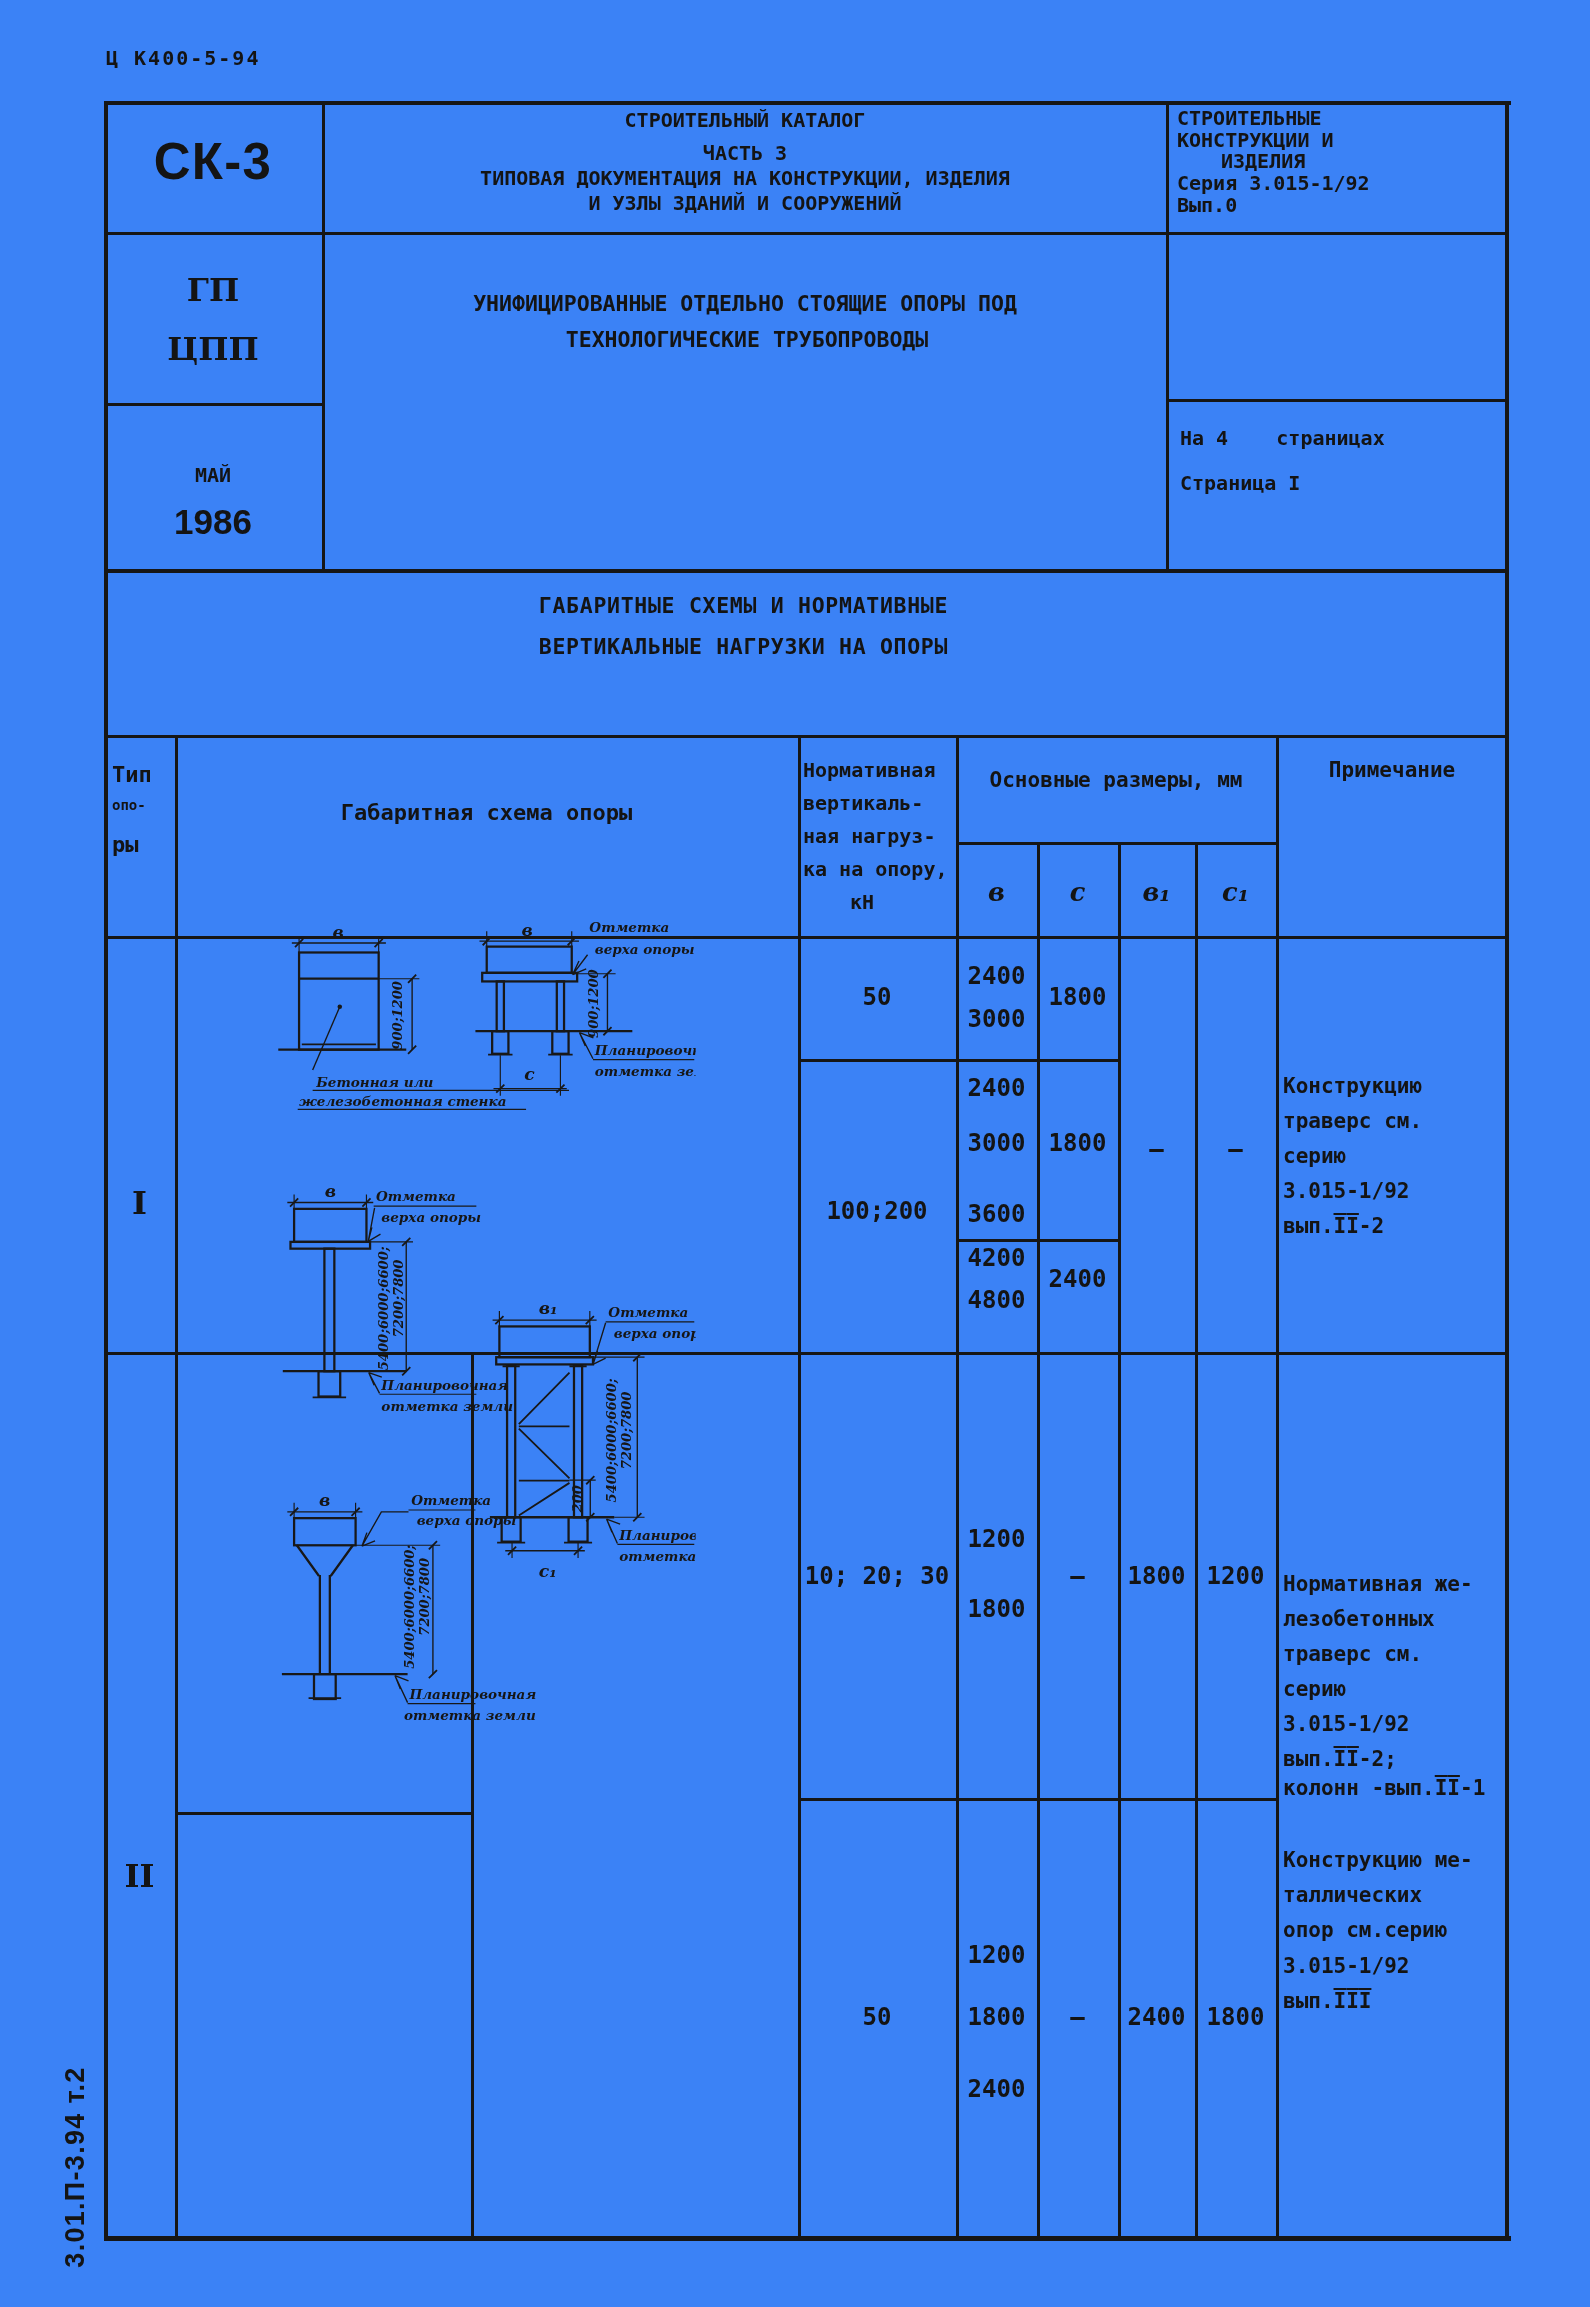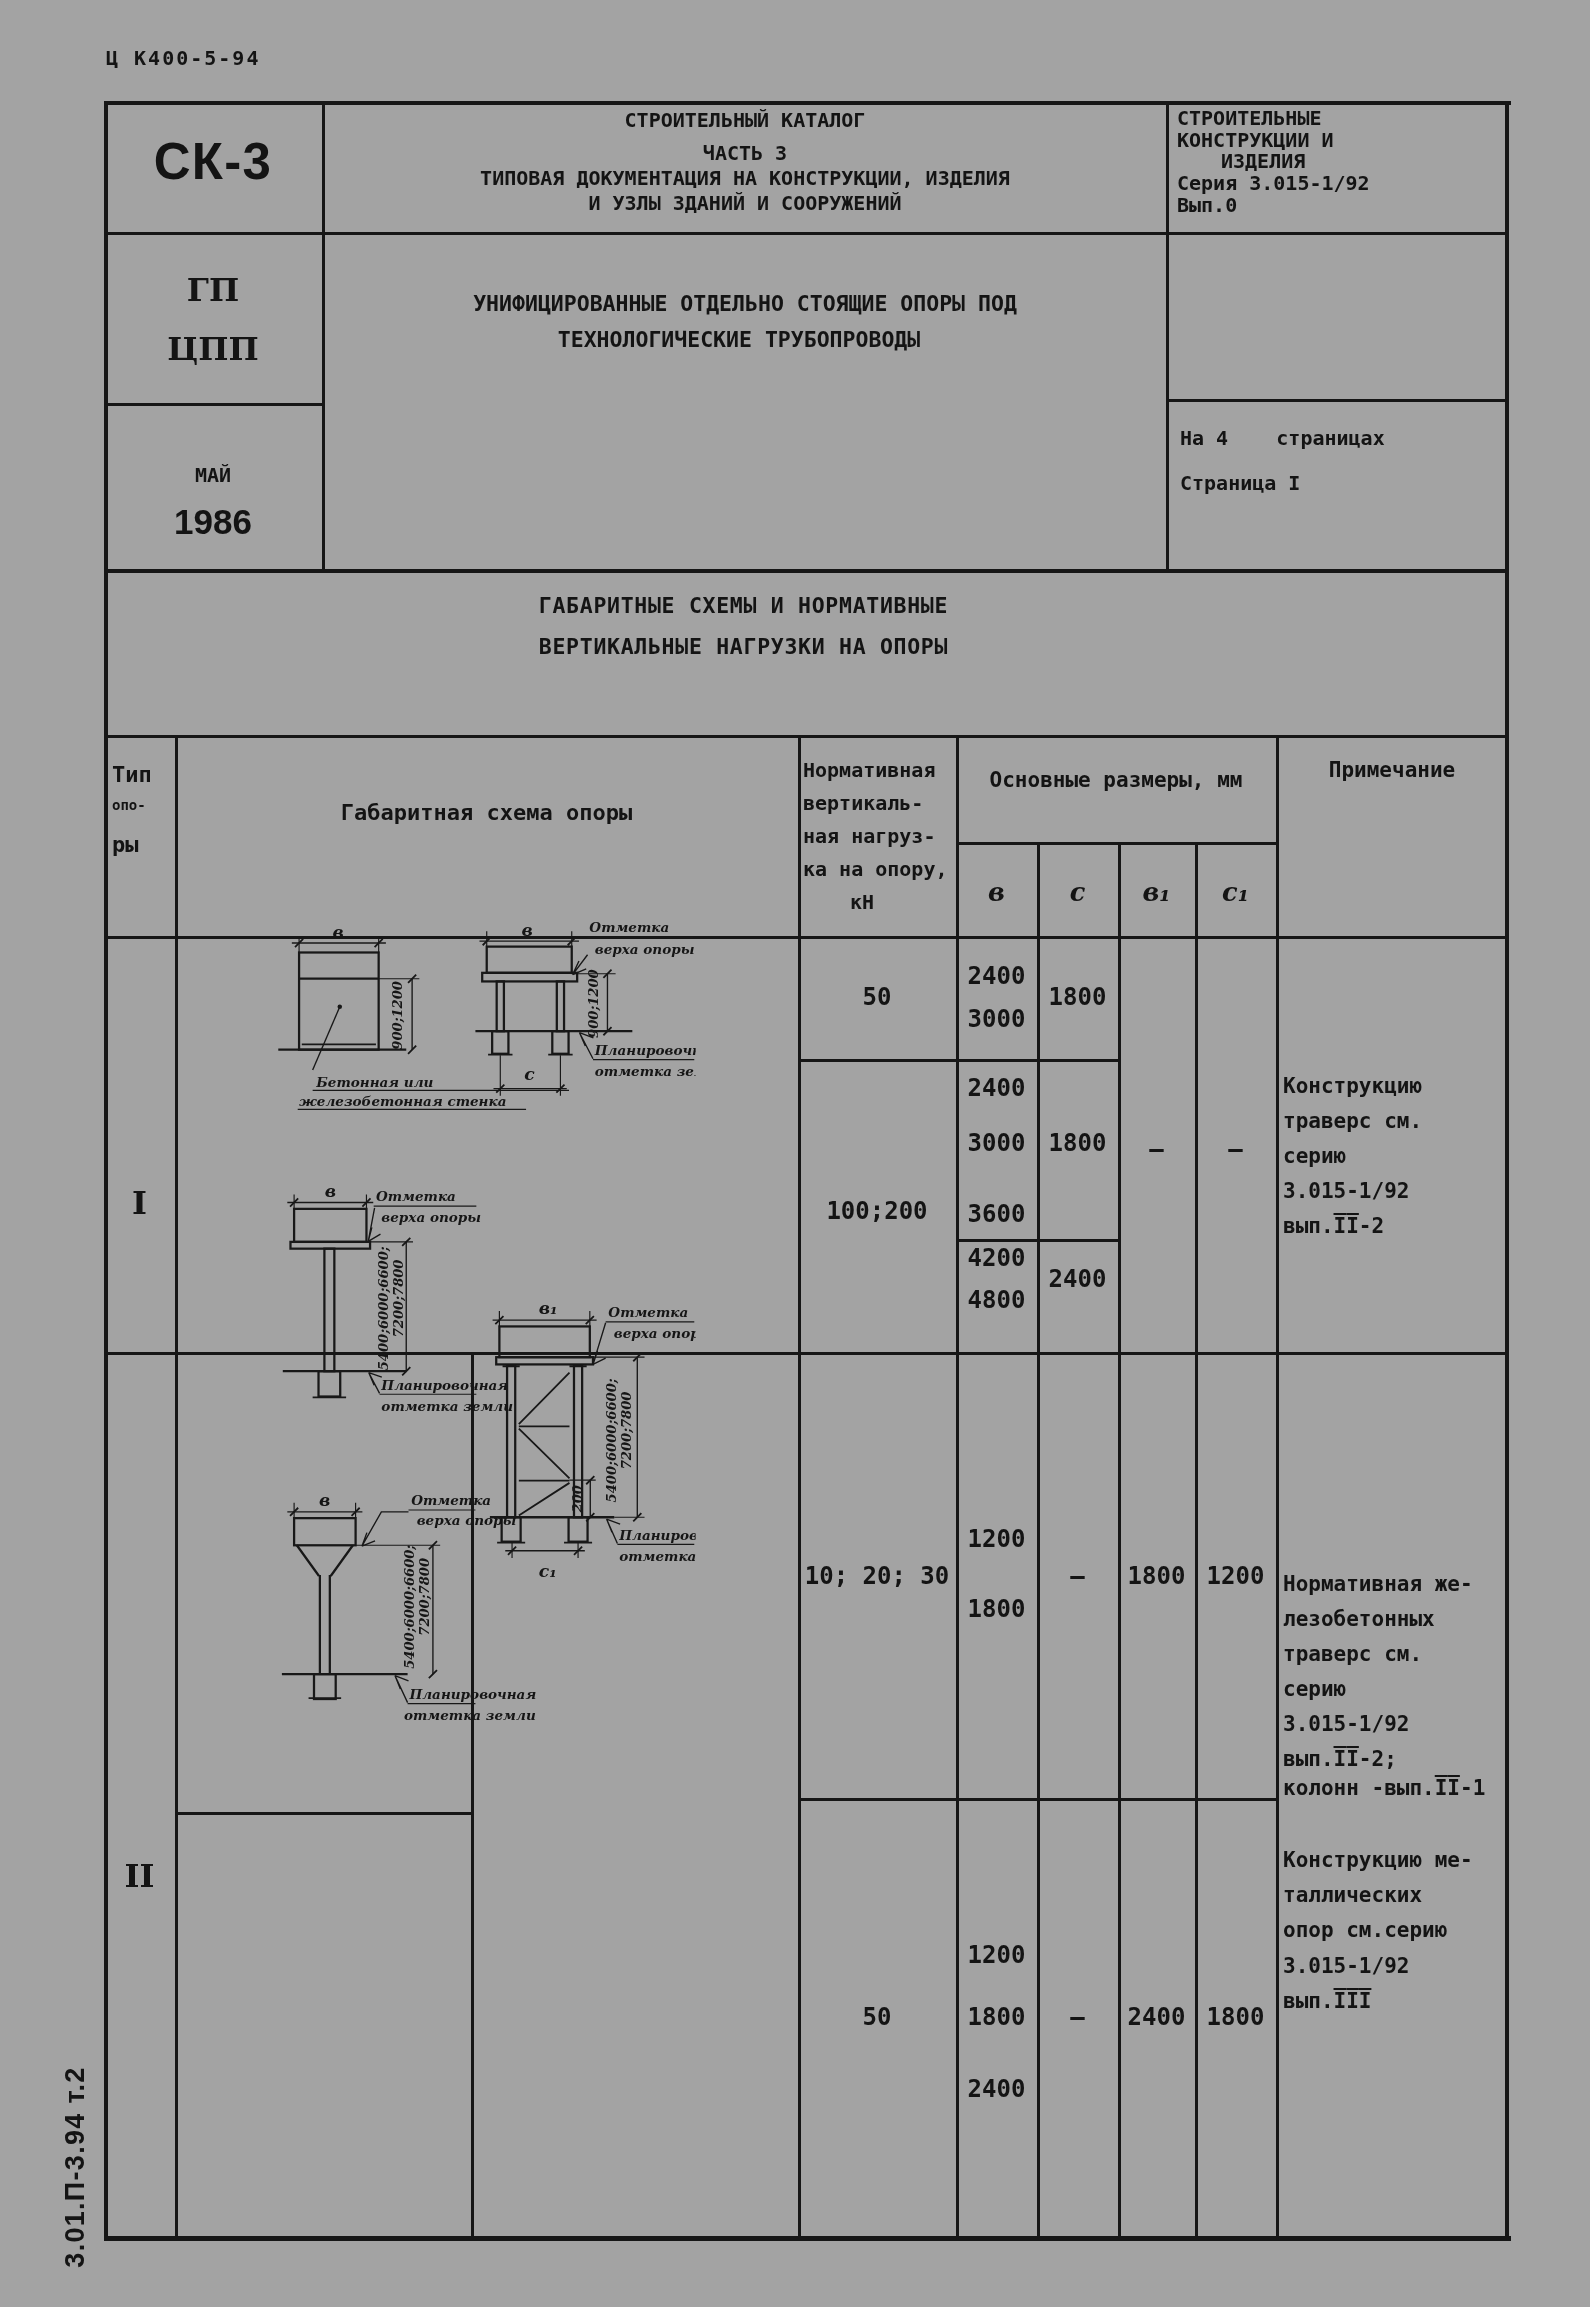--- a/index.html
+++ b/index.html
@@ -1,16 +1,16 @@
 <!DOCTYPE html>
 <html style="font-size:10.8px"><head>
 <meta charset="utf-8">
 <style>
   html,body{margin:0;padding:0;background:#e8e8e4;}
-  .page{position:relative;width:1591px;height:2307px;background:#a3a3a3;overflow:hidden;
+  .page{position:relative;width:1591px;height:2307px;background:#3b82f6;overflow:hidden;
         font-family:"DejaVu Sans Mono",monospace;color:#141414;text-decoration:underline;}
   .hl,.vl{position:absolute;background:#161616;}
   .t{position:absolute;white-space:pre;}
   .mono{font-family:"DejaVu Sans Mono",monospace;}
   .sans{font-family:"Liberation Sans",sans-serif;}
   .serif{font-family:"DejaVu Serif","DejaVu Sans",serif;}
   .b{font-weight:700;}
   .ctr{text-align:center;}
   svg .s5{stroke:#181818;stroke-width:5;fill:none;}
   svg .s4{stroke:#181818;stroke-width:4;fill:none;}
@@ -68,21 +68,21 @@
   <div class="t mono b" style="left:1177px;top:106px;font-size:20px;">СТРОИТЕЛЬНЫЕ</div>
   <div class="t mono b" style="left:1177px;top:128px;font-size:20px;">КОНСТРУКЦИИ И</div>
   <div class="t mono b" style="left:1177px;top:149px;font-size:20px;margin-left:44px;">ИЗДЕЛИЯ</div>
   <div class="t mono b" style="left:1177px;top:171px;font-size:20px;">Серия 3.015-1/92</div>
   <div class="t mono b" style="left:1177px;top:193px;font-size:20px;">Вып.0</div>
 
   <div class="t serif b ctr" style="left:104px;top:271px;width:218px;font-size:32px;">ГП</div>
   <div class="t serif b ctr" style="left:104px;top:330px;width:218px;font-size:32px;">ЦПП</div>
 
   <div class="t mono b ctr" style="left:325px;top:291px;width:840px;font-size:21.5px;">УНИФИЦИРОВАННЫЕ ОТДЕЛЬНО СТОЯЩИЕ ОПОРЫ ПОД</div>
-  <div class="t mono b ctr" style="left:325px;top:327px;width:828px;font-size:21.5px;">ТЕХНОЛОГИЧЕСКИЕ ТРУБОПРОВОДЫ</div>
+  <div class="t mono b ctr" style="left:333px;top:327px;width:828px;font-size:21.5px;">ТЕХНОЛОГИЧЕСКИЕ ТРУБОПРОВОДЫ</div>
 
   <div class="t mono b ctr" style="left:104px;top:463px;width:218px;font-size:20px;">МАЙ</div>
   <div class="t sans b ctr" style="left:104px;top:502px;width:218px;font-size:35px;">1986</div>
 
   <div class="t mono b" style="left:1180px;top:426px;font-size:20px;">На 4    страницах</div>
   <div class="t mono b" style="left:1180px;top:471px;font-size:20px;">Страница I</div>
 
   <div class="t mono b ctr" style="left:104px;top:593px;width:1279px;font-size:21.5px;letter-spacing:0.7px;">ГАБАРИТНЫЕ СХЕМЫ И НОРМАТИВНЫЕ</div>
   <div class="t mono b ctr" style="left:104px;top:634px;width:1279px;font-size:21.5px;letter-spacing:0.7px;">ВЕРТИКАЛЬНЫЕ НАГРУЗКИ НА ОПОРЫ</div>
 

